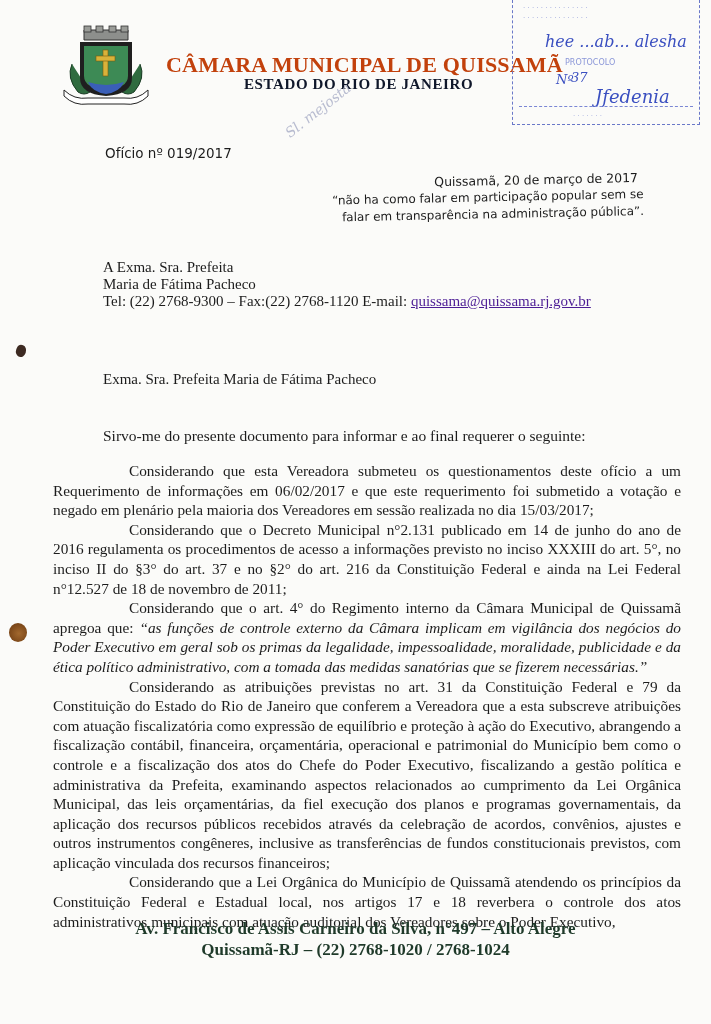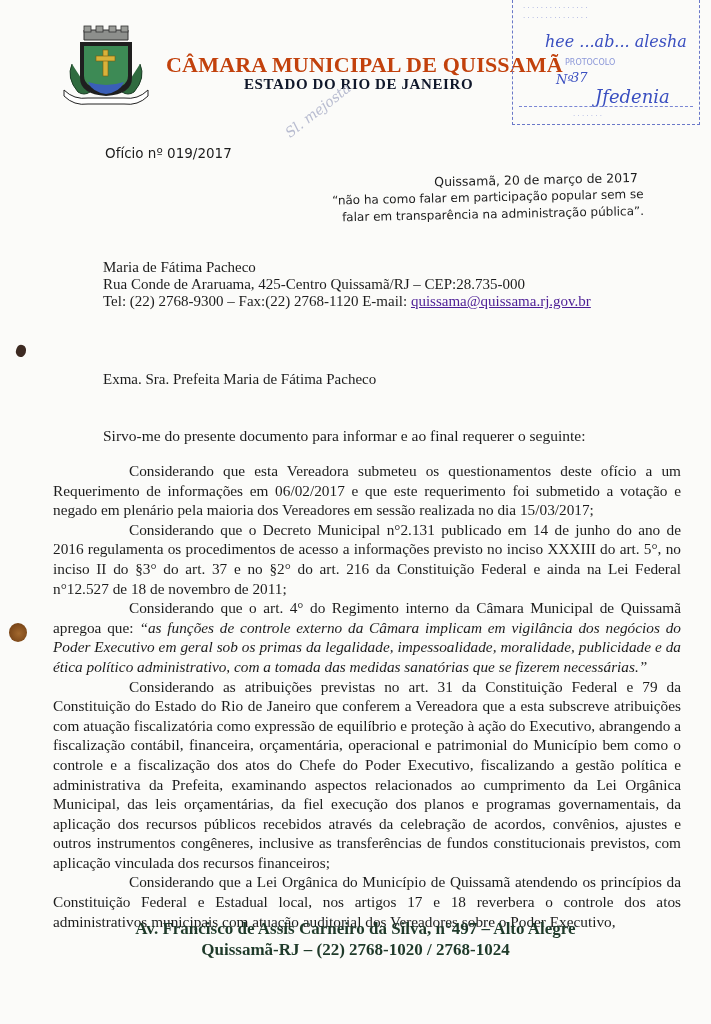--- a/index.html
+++ b/index.html
@@ -82,22 +82,22 @@
 <div class="abs pencil-note">Sl. mejosta</div>
 
 <div class="abs oficio">Ofício nº 019/2017</div>
 <div class="abs dateline">Quissamã, 20 de março de 2017</div>
 <div class="abs quote">
   <div>“não ha como falar em participação popular sem se</div>
   <div>falar em transparência na administração pública”.</div>
 </div>
 
 <div class="abs addressee">
+  <div>A Exma. Sra. Prefeita</div>
   <div>Maria de Fátima Pacheco</div>
-  <div>Rua Conde de Araruama, 425-Centro Quissamã/RJ – CEP:28.735-000</div>
   <div><span>Tel: (22) 2768-9300 – Fax:(22) 2768-1120 E-mail: </span><span class="email">quissama@quissama.rj.gov.br</span></div>
 </div>
 
 <div class="abs salutation">Exma. Sra. Prefeita Maria de Fátima Pacheco</div>
 <div class="abs intro">Sirvo-me do presente documento para informar e ao final requerer o seguinte:</div>
 
 <div class="abs paras">
   <p>Considerando que esta Vereadora submeteu os questionamentos deste ofício a um Requerimento de informações em 06/02/2017 e que este requerimento foi submetido a votação e negado em plenário pela maioria dos Vereadores em sessão realizada no dia 15/03/2017;</p>
   <p>Considerando que o Decreto Municipal n°2.131 publicado em 14 de junho do ano de 2016 regulamenta os procedimentos de acesso a informações previsto no inciso XXXIII do art. 5°, no inciso II do §3° do art. 37 e no §2° do art. 216 da Constituição Federal e ainda na Lei Federal n°12.527 de 18 de novembro de 2011;</p>
   <p class="quote-p"><span>Considerando que o art. 4° do Regimento interno da Câmara Municipal de Quissamã apregoa que: </span><em>“as funções de controle externo da Câmara implicam em vigilância dos negócios do Poder Executivo em geral sob os primas da legalidade, impessoalidade, moralidade, publicidade e da ética político administrativo, com a tomada das medidas sanatórias que se fizerem necessárias.”</em></p>

